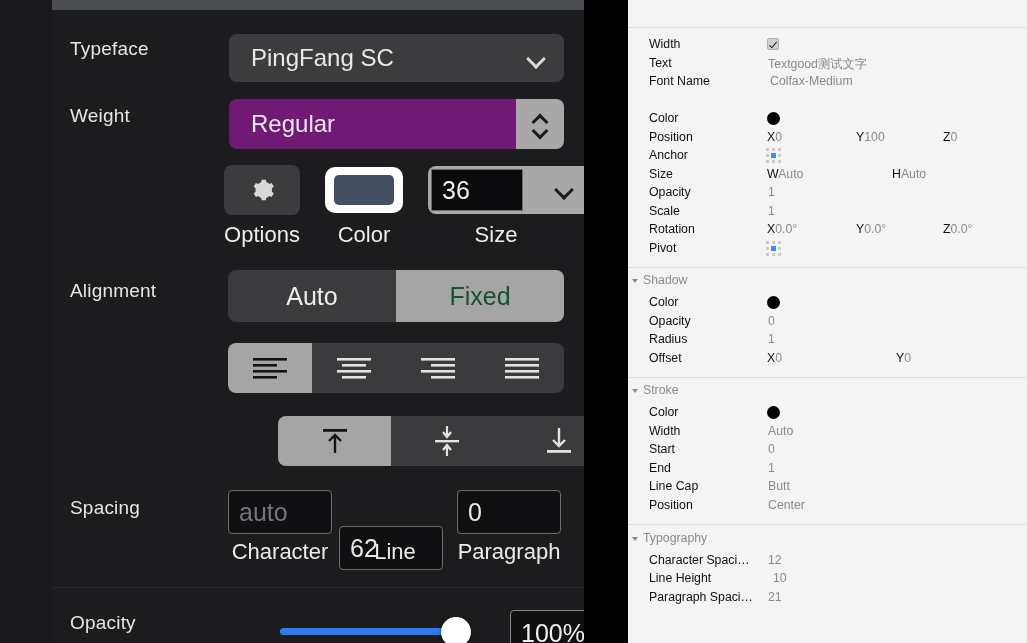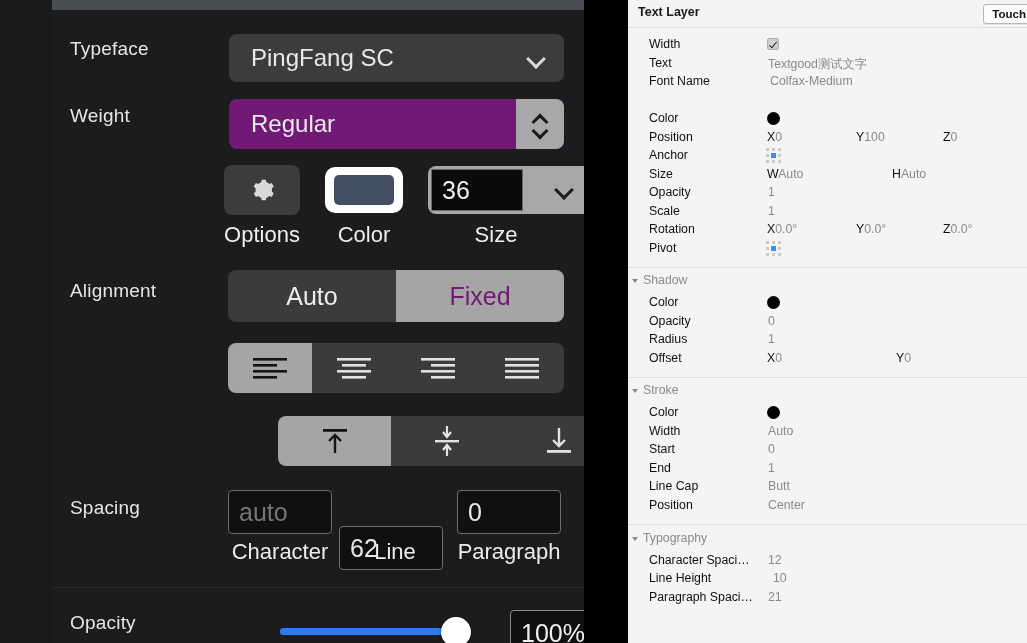--- a/index.html
+++ b/index.html
@@ -79,21 +79,21 @@
     border-right:3.5px solid #1d1d1d;border-bottom:3.5px solid #1d1d1d;transform:rotate(45deg);
   }
   .cap{color:#ededed;font-size:22px;text-align:center;}
 
   
   .seg{display:flex;border-radius:8px;overflow:hidden;}
   .seg-item{
     display:flex;align-items:center;justify-content:center;
     background:#3b3b3d;color:#ececec;font-size:25px;
   }
-  .seg-item.on{background:#a5a5a5;color:#701a75;}
+  .seg-item.on{background:#a5a5a5;color:#14532d;}
 
   .iseg{display:flex;border-radius:8px;overflow:hidden;}
   .iseg-item{
     display:flex;align-items:center;justify-content:center;background:#3b3b3d;
   }
   .iseg-item.on{background:#a5a5a5;}
 
   
   .sp-field{
     width:104px;height:44px;background:#101012;border:1px solid #6d6d6d;
@@ -299,24 +299,20 @@
       <span class="track" style="left:0;top:0;width:185px;"></span>
       <span class="track-fill" style="left:0;top:0;width:178px;"></span>
       <span class="knob" style="left:161px;top:-11px;"></span>
     </div>
     <div class="op-field" style="left:458px;top:610px;">
       <span>100%</span>
     </div>
   </div>
 
   <div class="right-panel">
-    <div class="rp-header">
-      <span class="rp-title">Text Layer</span>
-      <span class="touch-btn">Touch</span>
-    </div>
     <div class="hr" style="top:27px;"></div>
 
     <div class="prow" style="top:37px;">
       <span class="pname">Width</span>
       <span class="chk" style="left:767px;top:1px;left:139px;"></span>
     </div>
     <div class="prow" style="top:56px;">
       <span class="pname">Text</span>
       <span class="pval" style="left:140px;">Textgood测试文字</span>
     </div>

